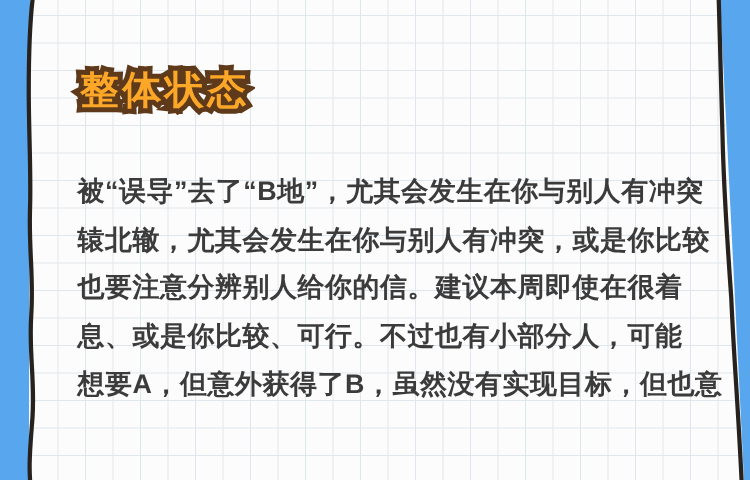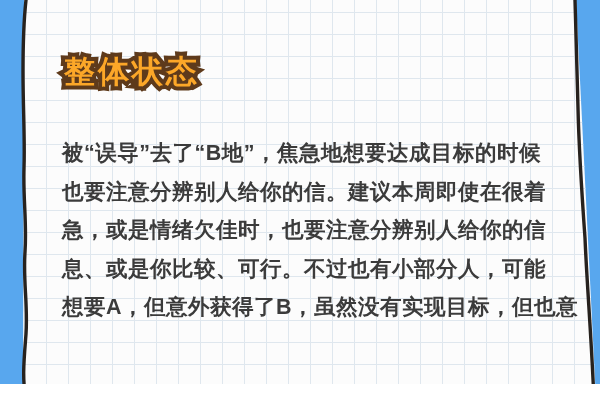--- a/index.html
+++ b/index.html
@@ -103,20 +103,20 @@
              C579,154 582,196 585,238
              C587,286 591,330 594,400"></path>
   </svg>
 
   <div class="title-wrap">
     <span class="title-layer title-stroke">整体状态</span>
     <span class="title-layer title-fill">整体状态</span>
   </div>
 
   <div class="body-text">
-    <div class="body-line">被“误导”去了“B地”，焦急地想要达成目标的时候</div>
+    <div class="body-line">被“误导”去了“B地”，尤其会发生在你与别人有冲突</div>
+    <div class="body-line">辕北辙，尤其会发生在你与别人有冲突，或是你比较</div>
     <div class="body-line">也要注意分辨别人给你的信。建议本周即使在很着</div>
-    <div class="body-line">急，或是情绪欠佳时，也要注意分辨别人给你的信</div>
     <div class="body-line">息、或是你比较、可行。不过也有小部分人，可能</div>
     <div class="body-line">想要A，但意外获得了B，虽然没有实现目标，但也意</div>
   </div>
 
 </div>
 
 </body></html>

